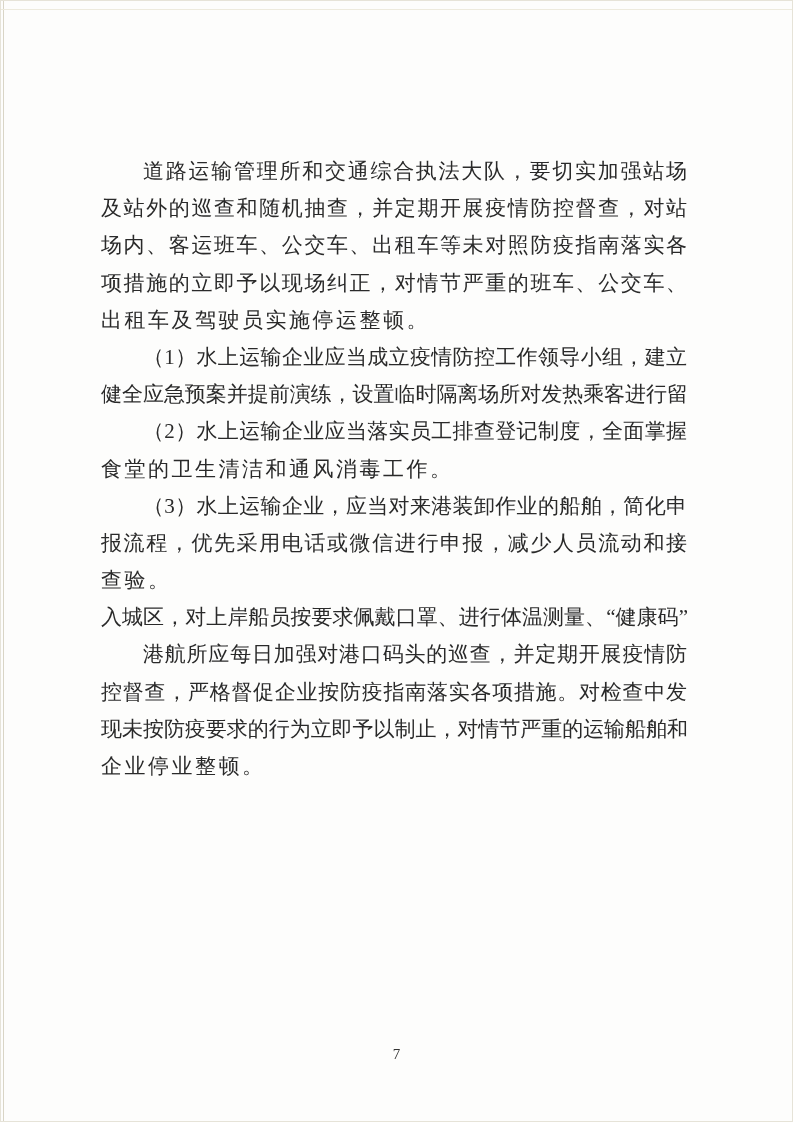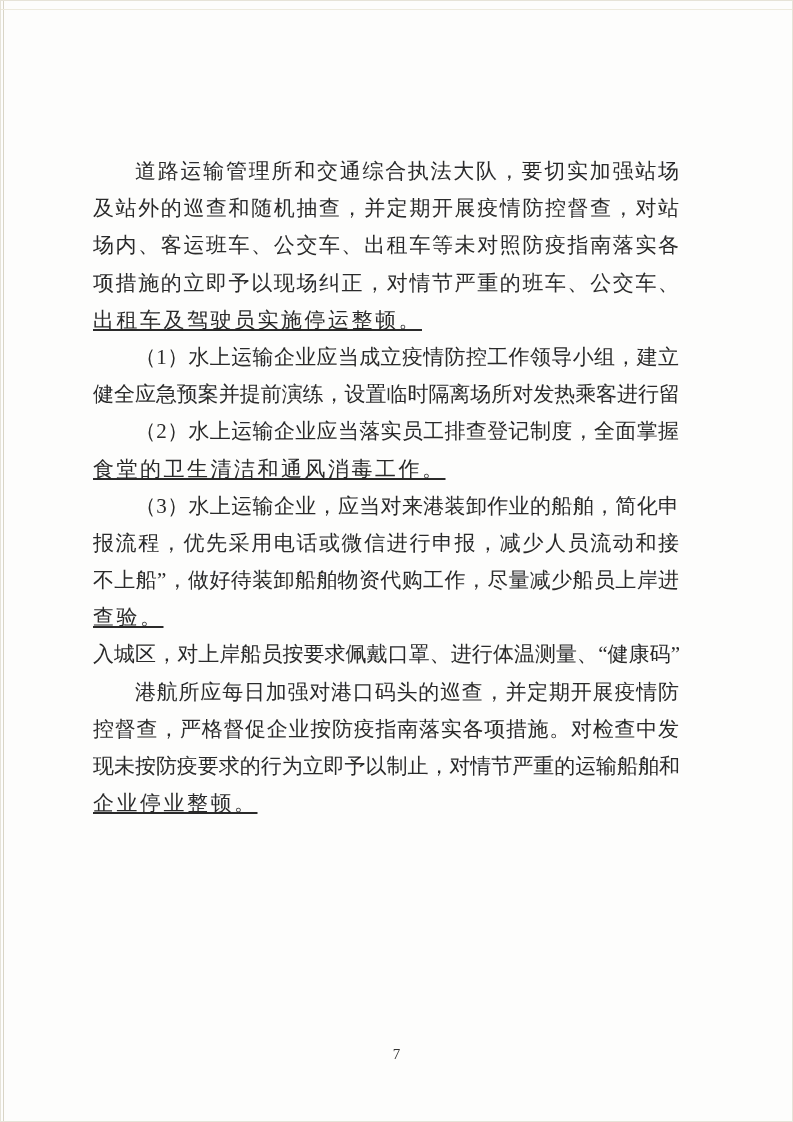--- a/index.html
+++ b/index.html
@@ -26,21 +26,21 @@
     background: #d9d5c6;
   }
   .scan-edge-top {
     position: absolute;
     left: 0; right: 0; top: 8px;
     height: 1px;
     background: #edeadd;
   }
   .content {
     position: absolute;
-    left: 92px;
+    left: 100px;
     top: 152px;
     width: 586px;
   }
   .line {
     height: 37.2px;
     line-height: 37.2px;
     font-size: 21px;
     overflow: hidden;
     text-align: justify;
     text-justify: inter-character;
@@ -52,21 +52,20 @@
     padding-left: 42px;
   }
   .tight {
     letter-spacing: -1px;
   }
   .last {
     text-align: left;
     text-align-last: left;
     letter-spacing: 2.5px;
     white-space: nowrap;
-    text-decoration: underline;
   }
   .heading {
     font-weight: 700;
     color: #1e1e1e;
     letter-spacing: 1px;
     text-align: left;
     text-align-last: left;
   }
   .page-number {
     position: absolute;
@@ -104,21 +103,20 @@
     </div>
 
     <div class="para">
       <div class="line fill indent">（2）水上运输企业应当落实员工排查登记制度，全面掌握</div>
       <div class="line last">食堂的卫生清洁和通风消毒工作。</div>
     </div>
 
     <div class="para">
       <div class="line fill indent">（3）水上运输企业，应当对来港装卸作业的船舶，简化申</div>
       <div class="line fill">报流程，优先采用电话或微信进行申报，减少人员流动和接触；</div>
-      <div class="line fill">不上船”，做好待装卸船舶物资代购工作，尽量减少船员上岸进</div>
       <div class="line last">查验。</div>
       <div class="line fill tight">入城区，对上岸船员按要求佩戴口罩、进行体温测量、“健康码”</div>
     </div>
 
     <div class="para">
       <div class="line fill indent">港航所应每日加强对港口码头的巡查，并定期开展疫情防</div>
       <div class="line fill">控督查，严格督促企业按防疫指南落实各项措施。对检查中发</div>
       <div class="line fill tight">现未按防疫要求的行为立即予以制止，对情节严重的运输船舶和</div>
       <div class="line last">企业停业整顿。</div>
     </div>

